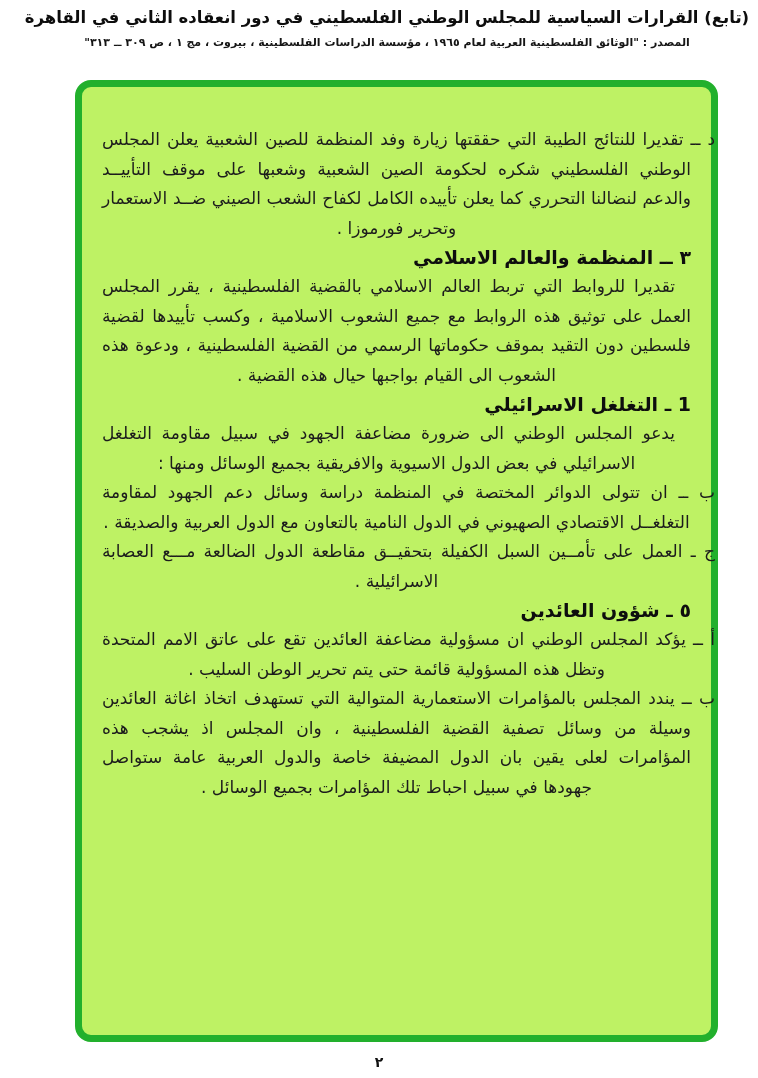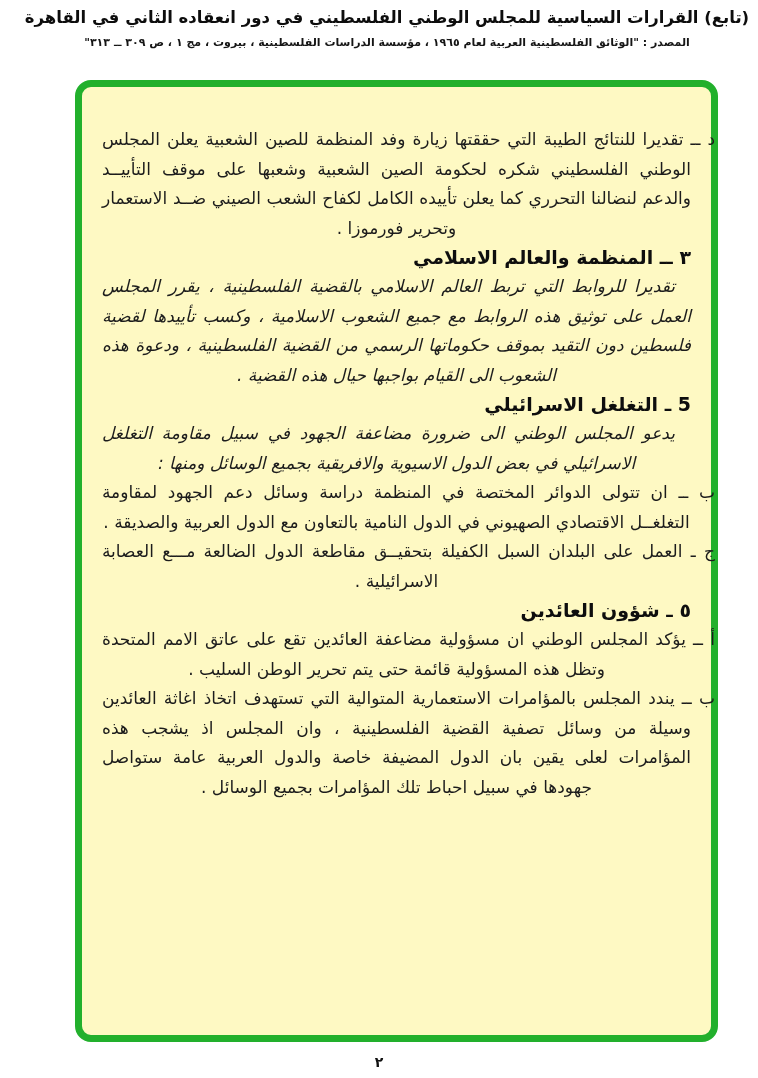--- a/index.html
+++ b/index.html
@@ -22,34 +22,34 @@
   .header-source{
     font-size:11px;font-weight:bold;color:#151515;
     margin-top:5px;line-height:16px;
   }
   .frame{
     position:absolute;left:75px;top:80px;
     width:643px;height:962px;
     border:7px solid #22b02c;
     border-radius:16px;
     box-sizing:border-box;
-    background:#fef9c3;
+    background:#bef264;
   }
   .content{
     position:absolute;top:38px;right:20px;left:20px;
     direction:rtl;
     font-size:17px;line-height:29.5px;
     color:#1c1c1c;
   }
   .content p,.content h3{margin:0;padding:0;}
   .para{
     text-align:justify;
     text-align-last:center;
   }
-  .para.indent{text-indent:16px;font-style:italic;}
+  .para.indent{text-indent:16px;}
   .item{
     text-align:justify;
     text-align-last:center;
     padding-right:24px;
     text-indent:-24px;
   }
   .heading{
     font-size:19px;font-weight:bold;color:#0e0e0e;
     text-align:right;
     margin-top:9px;margin-bottom:5px;
@@ -73,28 +73,28 @@
 
   <div class="frame">
     <div class="content">
 
       <p class="item">د ــ تقديرا للنتائج الطيبة التي حققتها زيارة وفد المنظمة للصين الشعبية يعلن المجلس الوطني الفلسطيني شكره لحكومة الصين الشعبية وشعبها على موقف التأييــد والدعم لنضالنا التحرري كما يعلن تأييده الكامل لكفاح الشعب الصيني ضــد الاستعمار وتحرير فورموزا .</p>
 
       <h3 class="heading">٣ ــ المنظمة والعالم الاسلامي</h3>
 
       <p class="para indent">تقديرا للروابط التي تربط العالم الاسلامي بالقضية الفلسطينية ، يقرر المجلس العمل على توثيق هذه الروابط مع جميع الشعوب الاسلامية ، وكسب تأييدها لقضية فلسطين دون التقيد بموقف حكوماتها الرسمي من القضية الفلسطينية ، ودعوة هذه الشعوب الى القيام بواجبها حيال هذه القضية .</p>
 
-      <h3 class="heading">5 ـ التغلغل الاسرائيلي</h3>
+      <h3 class="heading">1 ـ التغلغل الاسرائيلي</h3>
 
       <p class="para indent">يدعو المجلس الوطني الى ضرورة مضاعفة الجهود في سبيل مقاومة التغلغل الاسرائيلي في بعض الدول الاسيوية والافريقية بجميع الوسائل ومنها :</p>
 
 
       <p class="item">ب ــ ان تتولى الدوائر المختصة في المنظمة دراسة وسائل دعم الجهود لمقاومة التغلغــل الاقتصادي الصهيوني في الدول النامية بالتعاون مع الدول العربية والصديقة .</p>
 
-      <p class="item">ج ـ العمل على البلدان السبل الكفيلة بتحقيــق مقاطعة الدول الضالعة مـــع العصابة الاسرائيلية .</p>
+      <p class="item">ج ـ العمل على تأمــين السبل الكفيلة بتحقيــق مقاطعة الدول الضالعة مـــع العصابة الاسرائيلية .</p>
 
       <h3 class="heading">٥ ـ شؤون العائدين</h3>
 
       <p class="item">أ ــ يؤكد المجلس الوطني ان مسؤولية مضاعفة العائدين تقع على عاتق الامم المتحدة وتظل هذه المسؤولية قائمة حتى يتم تحرير الوطن السليب .</p>
 
       <p class="item">ب ــ يندد المجلس بالمؤامرات الاستعمارية المتوالية التي تستهدف اتخاذ اغاثة العائدين وسيلة من وسائل تصفية القضية الفلسطينية ، وان المجلس اذ يشجب هذه المؤامرات لعلى يقين بان الدول المضيفة خاصة والدول العربية عامة ستواصل جهودها في سبيل احباط تلك المؤامرات بجميع الوسائل .</p>
 
     </div>
   </div>
 

